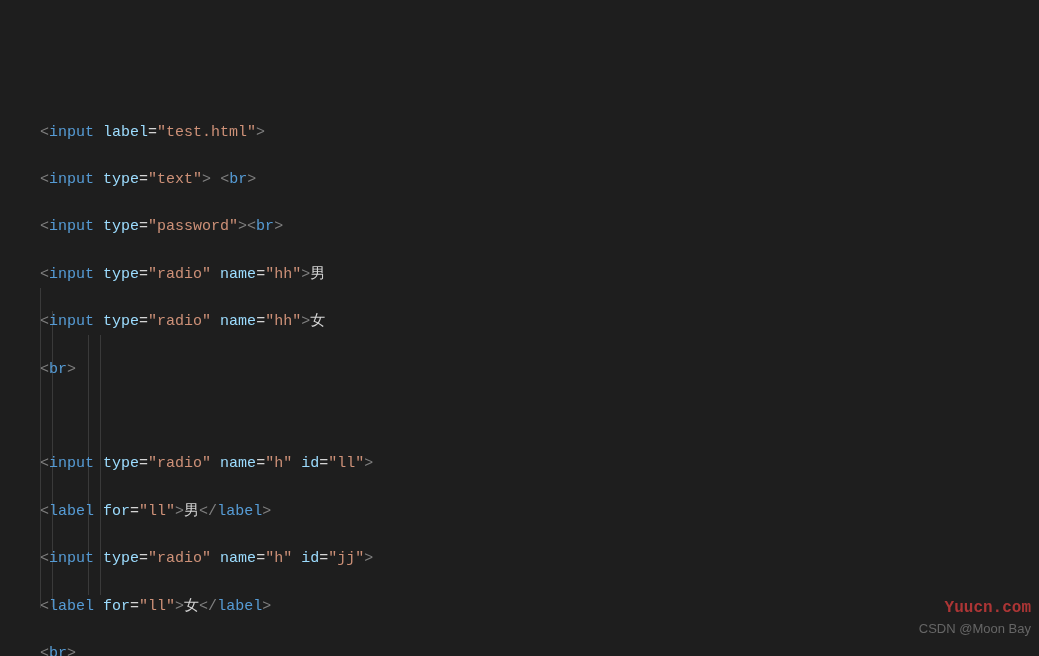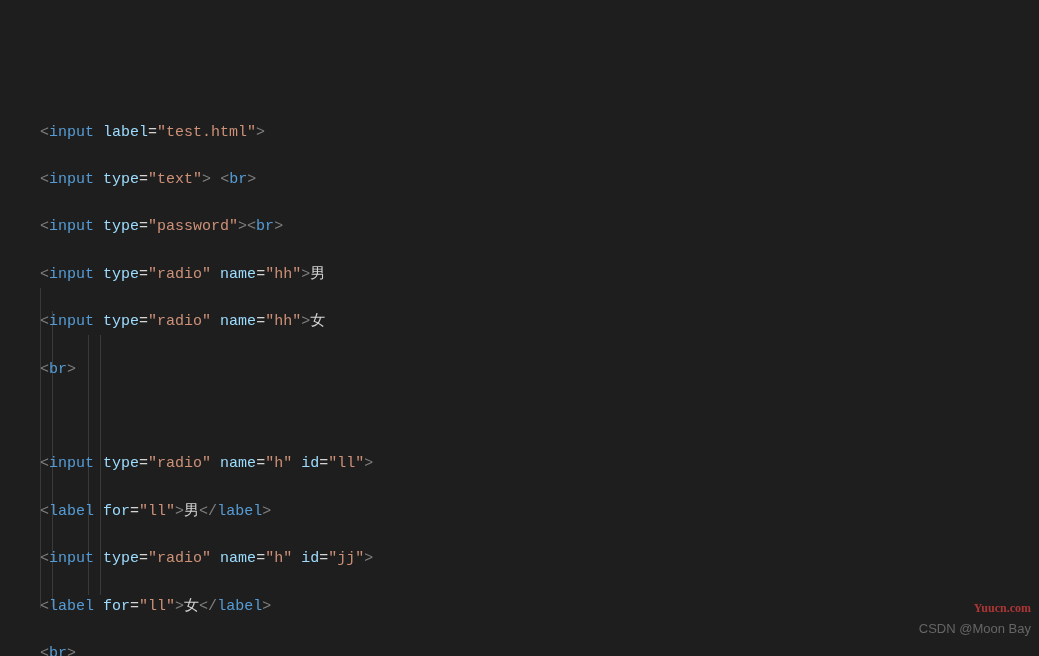--- a/index.html
+++ b/index.html
@@ -28,22 +28,22 @@
     .tag { color: #569cd6; }
     .attr { color: #9cdcfe; }
     .eq { color: #d4d4d4; }
     .str { color: #ce9178; }
     .txt { color: #d4d4d4; }
     .watermark1 {
       position: absolute;
       right: 8px;
       bottom: 35px;
       color: #c73a3a;
-      font-family: Liberation Serif, serif;
-      font-size: 12px;
+      font-family: Liberation Mono, monospace;
+      font-size: 16px;
       opacity: 0.85;
       font-weight: bold;
     }
     .watermark2 {
       position: absolute;
       right: 8px;
       bottom: 15px;
       color: #666;
       font-family: Arial, sans-serif;
       font-size: 13px;

